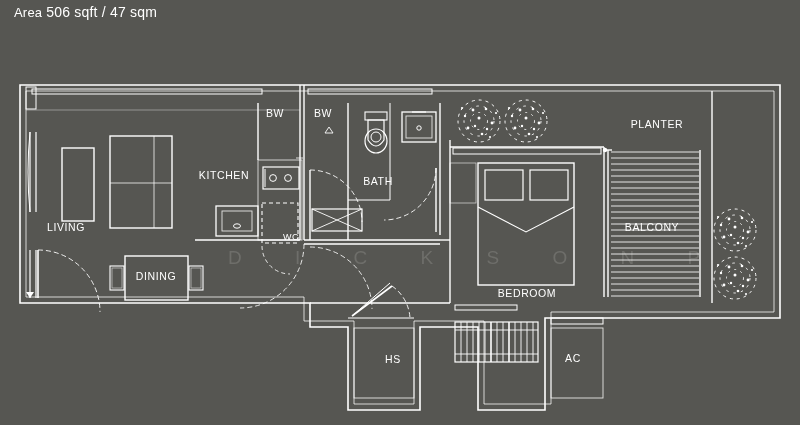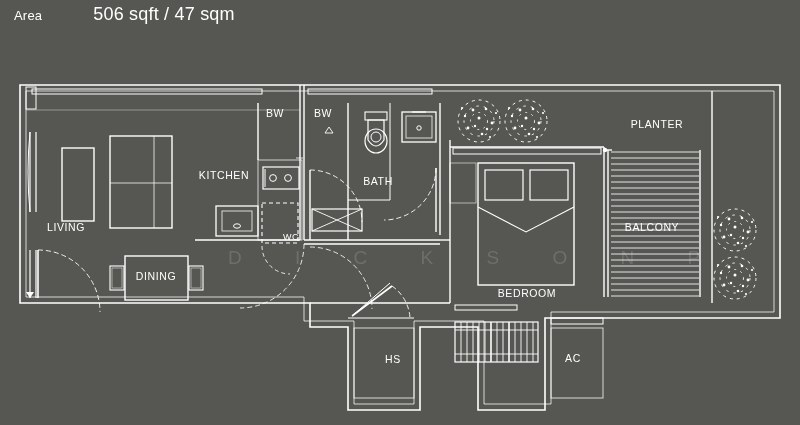--- a/index.html
+++ b/index.html
@@ -5,24 +5,24 @@
   html,body{margin:0;padding:0;background:#565652;}
   body{
     width:800px;height:425px;overflow:hidden;position:relative;
     font-family:"Liberation Sans",sans-serif;
     background:#565652;color:#ffffff;
   }
   #plan-root{position:absolute;inset:0;width:800px;height:425px;}
   .hdr{
     position:absolute;left:14px;top:4px;
     font-size:13px;color:#ffffff;letter-spacing:.2px;
-    white-space:nowrap;display:flex;gap:23px;align-items:baseline;
+    white-space:nowrap;display:flex;gap:4px;align-items:baseline;
   }
   .hdr .lbl{font-size:13px;}
-  .hdr .val{font-size:18px;margin-left:28px;}
+  .hdr .val{font-size:14px;}
   svg.plan{position:absolute;left:0;top:0;width:800px;height:425px;display:block;}
   .rm-label{
     font-family:"Liberation Sans",sans-serif;
     fill:#ffffff;font-size:10.5px;letter-spacing:.6px;
     text-anchor:middle;dominant-baseline:middle;
   }
   .rm-label.sm{font-size:9px;}
   .wm-txt{
     font-family:"Liberation Sans",sans-serif;
     fill:#6e6e6a;font-size:19px;letter-spacing:24px;

